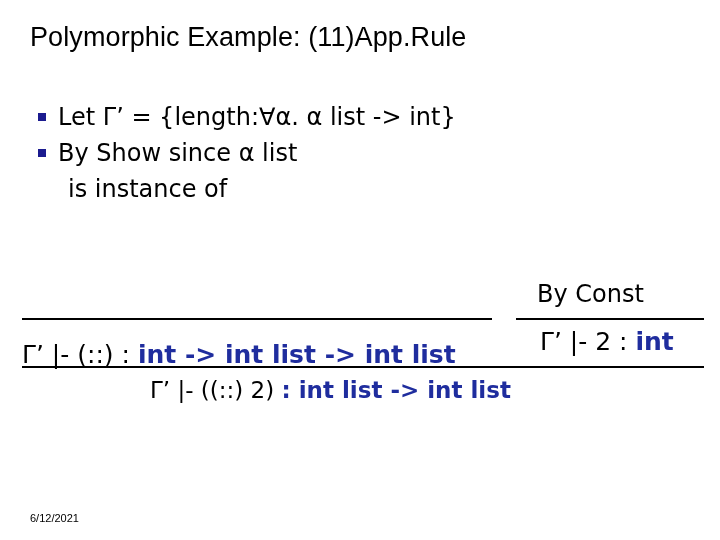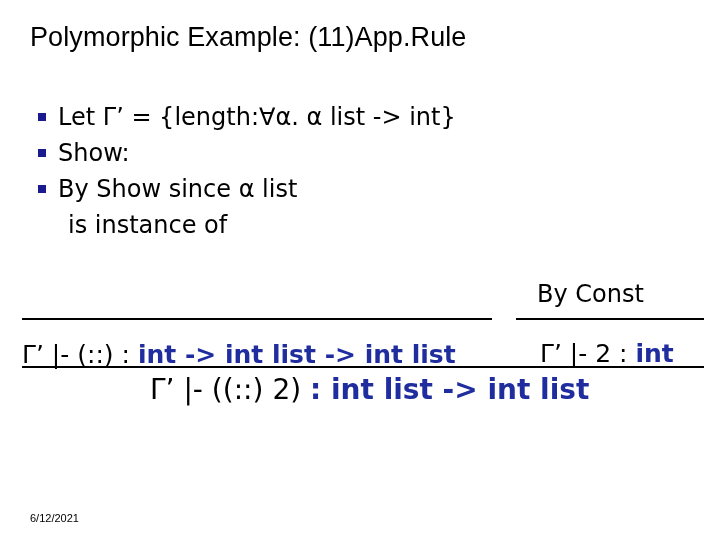--- a/index.html
+++ b/index.html
@@ -120,32 +120,31 @@
     line-height: 34px;
     white-space: nowrap;
   }
   .concl-right {
     position: absolute;
     left: 540px;
     top: 325px;
     font-size: 25px;
     line-height: 34px;
     white-space: nowrap;
-    margin-top: 12px;
   }
   .rule-bottom {
     left: 22px;
     top: 366px;
     width: 682px;
   }
   .final {
     position: absolute;
     left: 150px;
     top: 373px;
-    font-size: 28px;
+    font-size: 23px;
     line-height: 34px;
     white-space: nowrap;
   }
   .blue {
     color: #1f2d9e;
     font-weight: bold;
   }
   .footer-date {
     position: absolute;
     left: 30px;
@@ -169,24 +168,20 @@
 
   <div class="title">Polymorphic Example: (11)App.Rule</div>
 
   <div class="bullets">
 
     <div class="bullet-row">
       <span class="bullet-marker"><span class="sq"></span></span>
       <span class="bullet-text greek">Let Γ’ = {length:∀α. α list -&gt; int}</span>
     </div>
 
-    <div class="bullet-row">
-      <span class="bullet-marker"><span class="sq"></span></span>
-      <span class="bullet-text greek">Show:</span>
-    </div>
 
     <div class="bullet-row">
       <span class="bullet-marker"><span class="sq"></span></span>
       <span class="bullet-text greek">By Show since α list</span>
     </div>
 
     <div class="sub-line greek">is instance of</div>
 
   </div>
 

